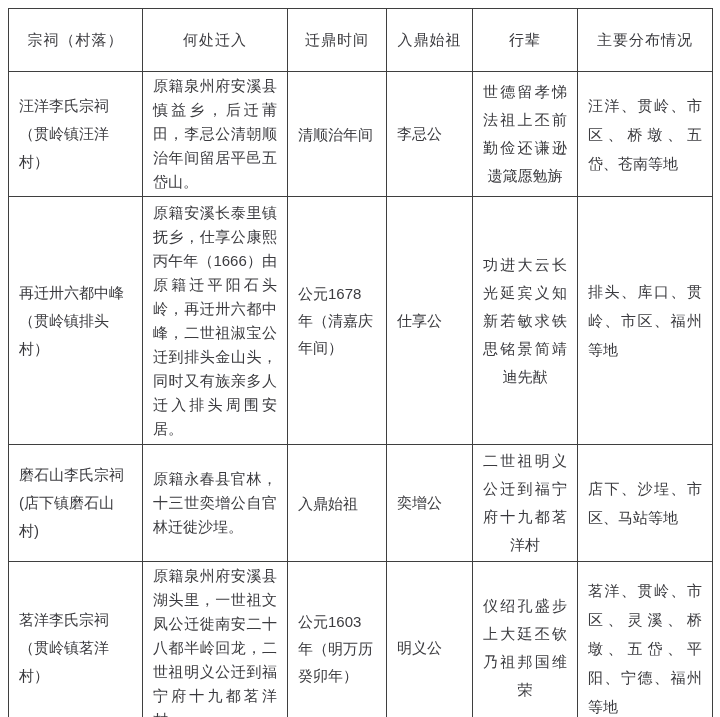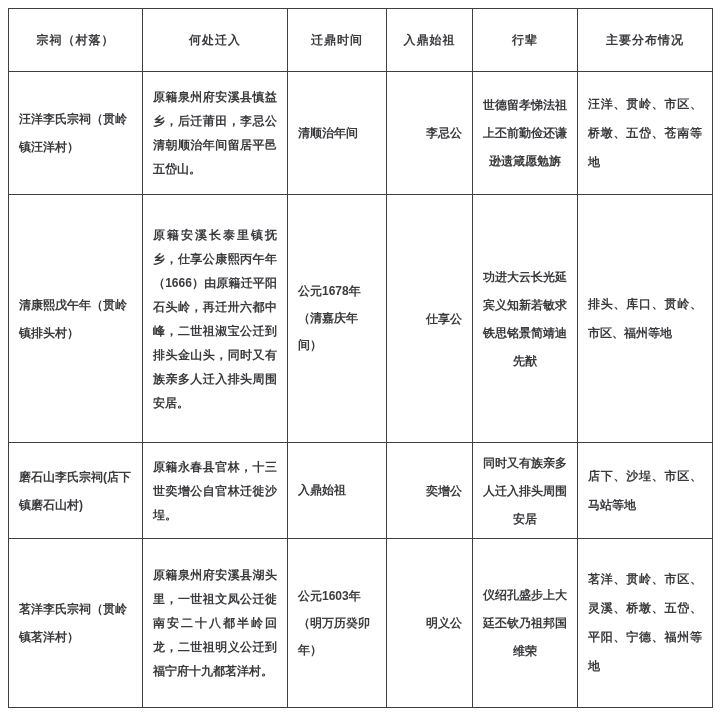--- a/index.html
+++ b/index.html
@@ -15,32 +15,32 @@
   table.genealogy {
     position: absolute;
     left: 8px;
     top: 8px;
     width: 704px;
     table-layout: fixed;
     border-collapse: collapse;
   }
   table.genealogy td, table.genealogy th {
     border: 1px solid #3f3f3f;
-    font-weight: bold;
-    font-size: 12px;
+    font-weight: normal;
+    font-size: 15px;
     vertical-align: middle;
     padding: 2px 10px;
     overflow: hidden;
     word-break: break-all;
   }
   tr.header-row th { height: 58px; text-align: center; letter-spacing: 1px; }
   .col-hall   { line-height: 28px; padding: 2px 13px; }
   .col-origin { text-align: justify; line-height: 24px; padding: 3px 9px; }
   .col-time   { text-align: left; line-height: 27px; padding: 2px 6px; }
-  .col-ancestor { text-align: right; line-height: 26px; }
+  .col-ancestor { text-align: left; line-height: 26px; }
   .col-gen    { text-align: justify; text-align-last: center; line-height: 28px; padding: 2px 10px; }
   .col-dist   { text-align: justify; line-height: 29px; padding: 2px 8px; }
   tr.row-1 { height: 123px; }
   tr.row-2 { height: 248px; }
   tr.row-3 { height: 96px; margin-top: 28px; }
   tr.row-4 { height: 169px; }
 </style>
 </head>
 <body>
 
@@ -67,33 +67,33 @@
     <tbody>
       <tr class="row-1">
         <td class="col-hall">汪洋李氏宗祠（贯岭镇汪洋村）</td>
         <td class="col-origin">原籍泉州府安溪县慎益乡，后迁莆田，李忌公清朝顺治年间留居平邑五岱山。</td>
         <td class="col-time">清顺治年间</td>
         <td class="col-ancestor">李忌公</td>
         <td class="col-gen">世德留孝悌法祖上丕前勤俭还谦逊遗箴愿勉旃</td>
         <td class="col-dist">汪洋、贯岭、市区、桥墩、五岱、苍南等地</td>
       </tr>
       <tr class="row-2">
-        <td class="col-hall">清康熙戊午年（贯岭镇排头村）</td>
+        <td class="col-hall">再迁卅六都中峰（贯岭镇排头村）</td>
         <td class="col-origin">原籍安溪长泰里镇抚乡，仕享公康熙丙午年（1666）由原籍迁平阳石头岭，再迁卅六都中峰，二世祖淑宝公迁到排头金山头，同时又有族亲多人迁入排头周围安居。</td>
         <td class="col-time">公元1678年（清嘉庆年间）</td>
         <td class="col-ancestor">仕享公</td>
         <td class="col-gen">功进大云长光延宾义知新若敏求铁思铭景简靖迪先猷</td>
         <td class="col-dist">排头、库口、贯岭、市区、福州等地</td>
       </tr>
       <tr class="row-3">
         <td class="col-hall">磨石山李氏宗祠(店下镇磨石山村)</td>
         <td class="col-origin">原籍永春县官林，十三世奕增公自官林迁徙沙埕。</td>
         <td class="col-time">入鼎始祖</td>
         <td class="col-ancestor">奕增公</td>
-        <td class="col-gen">同时又有族亲多人迁入排头周围安居</td>
+        <td class="col-gen">二世祖明义公迁到福宁府十九都茗洋村</td>
         <td class="col-dist">店下、沙埕、市区、马站等地</td>
       </tr>
       <tr class="row-4">
         <td class="col-hall">茗洋李氏宗祠（贯岭镇茗洋村）</td>
         <td class="col-origin">原籍泉州府安溪县湖头里，一世祖文凤公迁徙南安二十八都半岭回龙，二世祖明义公迁到福宁府十九都茗洋村。</td>
         <td class="col-time">公元1603年（明万历癸卯年）</td>
         <td class="col-ancestor">明义公</td>
         <td class="col-gen">仪绍孔盛步上大廷丕钦乃祖邦国维荣</td>
         <td class="col-dist">茗洋、贯岭、市区、灵溪、桥墩、五岱、平阳、宁德、福州等地</td>
       </tr>

